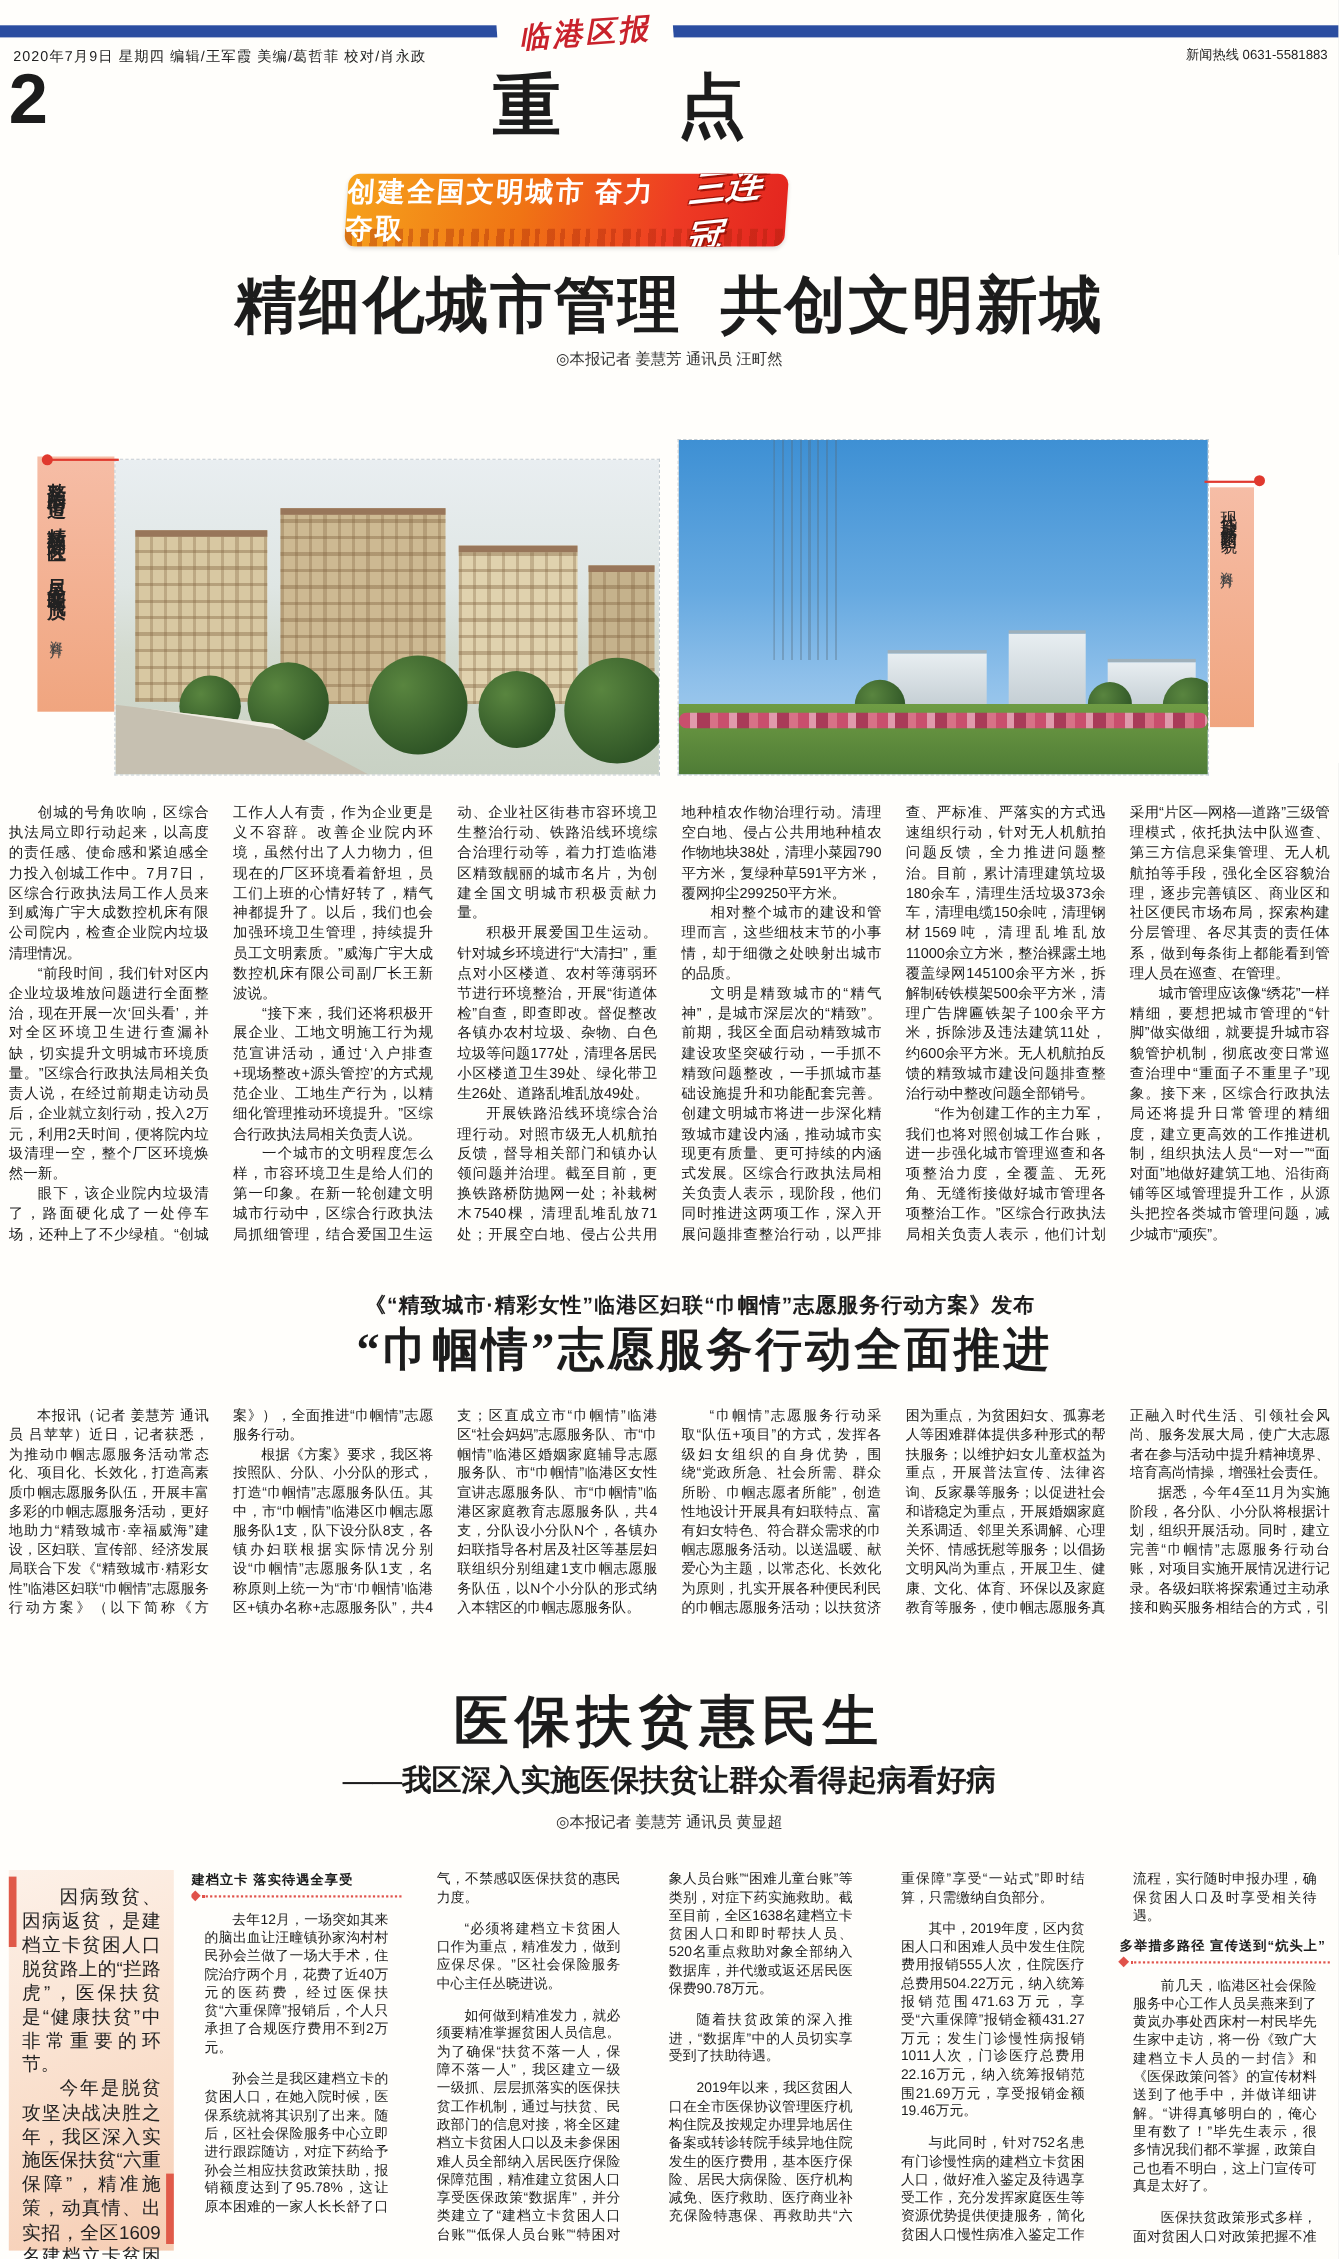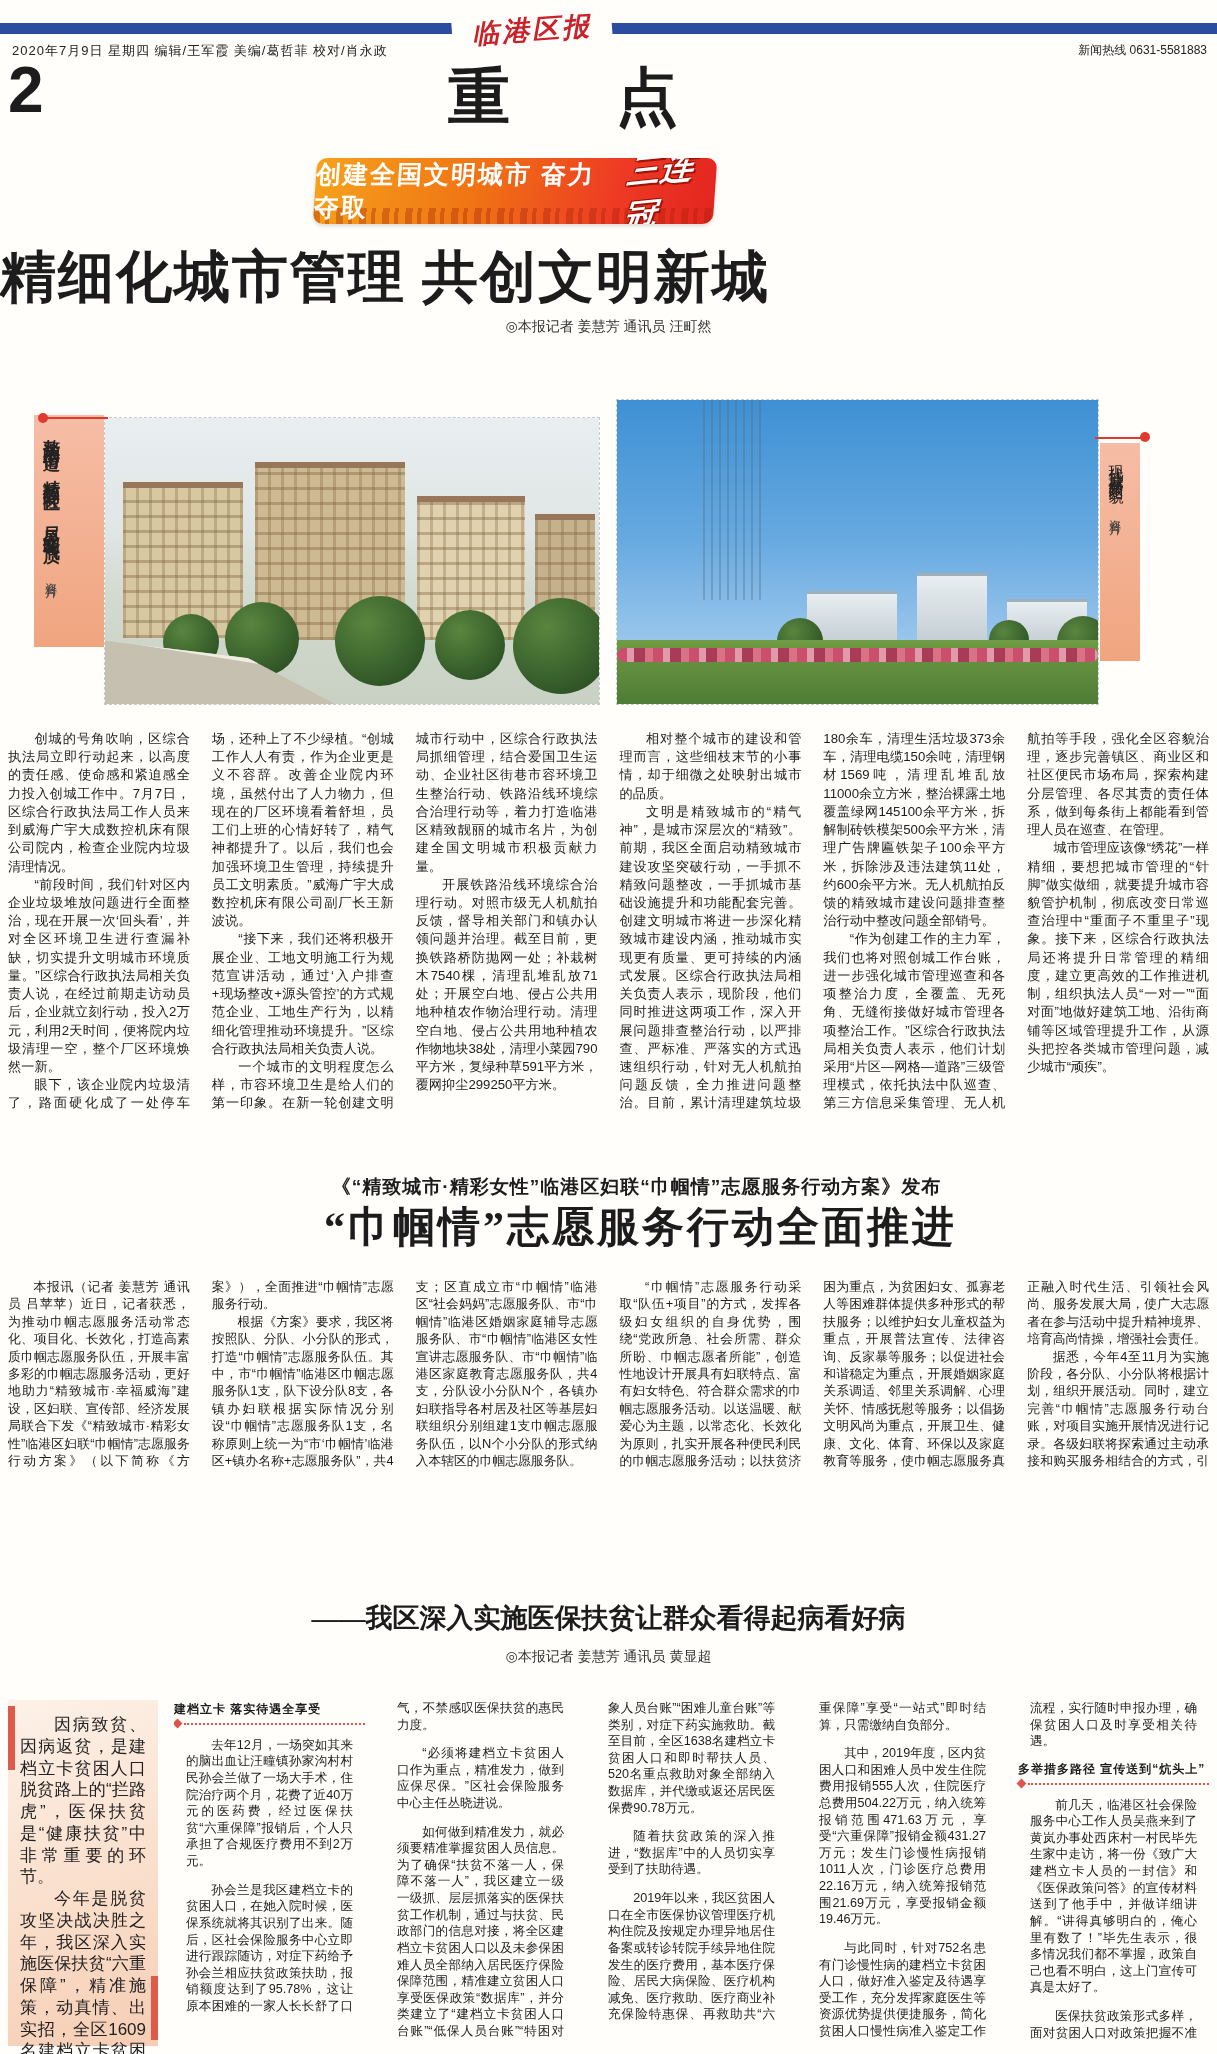--- a/index.html
+++ b/index.html
@@ -20,22 +20,22 @@
   .banner{position:absolute;left:315px;top:158px;width:400px;height:66px;border-radius:10px;
           background:linear-gradient(100deg,#f6a21c 0%,#f07414 40%,#ee3a24 75%,#e3251f 100%);
           transform:skewX(-4deg);display:flex;align-items:center;justify-content:center;gap:8px;
           box-shadow:0 2px 4px rgba(0,0,0,.15);overflow:hidden;}
   .banner::after{content:"";position:absolute;left:0;bottom:0;width:100%;height:16px;opacity:.35;
           background:repeating-linear-gradient(90deg,#a02008 0 7px,transparent 7px 12px,#a02008 12px 16px,transparent 16px 23px);}
   .banner-text{color:#fff;font-weight:900;font-size:25px;letter-spacing:2px;z-index:1;}
   .banner-stylized{z-index:1;color:#fff;font-weight:900;font-style:italic;font-size:33px;
           font-family:"Liberation Serif","DejaVu Serif",serif;transform:rotate(-6deg) skewX(-8deg);
           text-shadow:2px 2px 0 #9e1308,-1px -1px 0 #9e1308,1px -1px 0 #9e1308,-1px 1px 0 #9e1308;}
-  .headline1{position:absolute;left:0;top:240px;width:100%;font-size:56px;font-weight:900;
-             letter-spacing:2px;font-family:Liberation Serif, serif;}
+  .headline1{position:absolute;left:0;top:240px;width:100%;text-align:center;font-size:56px;font-weight:900;
+             letter-spacing:2px;font-family:Liberation Mono, monospace;}
   .byline{position:absolute;left:0;width:100%;text-align:center;font-size:14px;color:#333;}
   .byline1{top:318px;}
   
   .photo{position:absolute;overflow:hidden;outline:1px dashed #c3ccd2;}
   .photo-left{left:105px;top:418px;width:494px;height:286px;
       background:linear-gradient(180deg,#e9eef1 0%,#dfe6e4 40%,#d3dacf 62%,#c8d1c4 100%);}
   .bld{position:absolute;background-color:#d8c8a2;
       background-image:repeating-linear-gradient(0deg,rgba(125,95,60,.38) 0 3px,transparent 3px 15px),
                        repeating-linear-gradient(90deg,rgba(125,95,60,.30) 0 3px,transparent 3px 13px);
       border-top:6px solid #98765a;}
@@ -154,36 +154,38 @@
     <div>现代新城展精致图貌。</div>
     <div class="credit">资料片</div>
   </div>
 
   <div class="cols body1">
       <p class="para">创城的号角吹响，区综合执法局立即行动起来，以高度的责任感、使命感和紧迫感全力投入创城工作中。7月7日，区综合行政执法局工作人员来到威海广宇大成数控机床有限公司院内，检查企业院内垃圾清理情况。</p>
       <p class="para">“前段时间，我们针对区内企业垃圾堆放问题进行全面整治，现在开展一次‘回头看’，并对全区环境卫生进行查漏补缺，切实提升文明城市环境质量。”区综合行政执法局相关负责人说，在经过前期走访动员后，企业就立刻行动，投入2万元，利用2天时间，便将院内垃圾清理一空，整个厂区环境焕然一新。</p>
       <p class="para">眼下，该企业院内垃圾清了，路面硬化成了一处停车场，还种上了不少绿植。“创城工作人人有责，作为企业更是义不容辞。改善企业院内环境，虽然付出了人力物力，但现在的厂区环境看着舒坦，员工们上班的心情好转了，精气神都提升了。以后，我们也会加强环境卫生管理，持续提升员工文明素质。”威海广宇大成数控机床有限公司副厂长王新波说。</p>
       <p class="para">“接下来，我们还将积极开展企业、工地文明施工行为规范宣讲活动，通过‘入户排查+现场整改+源头管控’的方式规范企业、工地生产行为，以精细化管理推动环境提升。”区综合行政执法局相关负责人说。</p>
       <p class="para">一个城市的文明程度怎么样，市容环境卫生是给人们的第一印象。在新一轮创建文明城市行动中，区综合行政执法局抓细管理，结合爱国卫生运动、企业社区街巷市容环境卫生整治行动、铁路沿线环境综合治理行动等，着力打造临港区精致靓丽的城市名片，为创建全国文明城市积极贡献力量。</p>
+      <p class="para">积极开展爱国卫生运动。针对城乡环境进行“大清扫”，重点对小区楼道、农村等薄弱环节进行环境整治，开展“街道体检”自查，即查即改。督促整改各镇办农村垃圾、杂物、白色垃圾等问题177处，清理各居民小区楼道卫生39处、绿化带卫生26处、道路乱堆乱放49处。</p>
       <p class="para">开展铁路沿线环境综合治理行动。对照市级无人机航拍反馈，督导相关部门和镇办认领问题并治理。截至目前，更换铁路桥防抛网一处；补栽树木7540棵，清理乱堆乱放71处；开展空白地、侵占公共用地种植农作物治理行动。清理空白地、侵占公共用地种植农作物地块38处，清理小菜园790平方米，复绿种草591平方米，覆网抑尘299250平方米。</p>
       <p class="para">相对整个城市的建设和管理而言，这些细枝末节的小事情，却于细微之处映射出城市的品质。</p>
       <p class="para">文明是精致城市的“精气神”，是城市深层次的“精致”。前期，我区全面启动精致城市建设攻坚突破行动，一手抓不精致问题整改，一手抓城市基础设施提升和功能配套完善。创建文明城市将进一步深化精致城市建设内涵，推动城市实现更有质量、更可持续的内涵式发展。区综合行政执法局相关负责人表示，现阶段，他们同时推进这两项工作，深入开展问题排查整治行动，以严排查、严标准、严落实的方式迅速组织行动，针对无人机航拍问题反馈，全力推进问题整治。目前，累计清理建筑垃圾180余车，清理生活垃圾373余车，清理电缆150余吨，清理钢材1569吨，清理乱堆乱放11000余立方米，整治裸露土地覆盖绿网145100余平方米，拆解制砖铁模架500余平方米，清理广告牌匾铁架子100余平方米，拆除涉及违法建筑11处，约600余平方米。无人机航拍反馈的精致城市建设问题排查整治行动中整改问题全部销号。</p>
       <p class="para">“作为创建工作的主力军，我们也将对照创城工作台账，进一步强化城市管理巡查和各项整治力度，全覆盖、无死角、无缝衔接做好城市管理各项整治工作。”区综合行政执法局相关负责人表示，他们计划采用“片区—网格—道路”三级管理模式，依托执法中队巡查、第三方信息采集管理、无人机航拍等手段，强化全区容貌治理，逐步完善镇区、商业区和社区便民市场布局，探索构建分层管理、各尽其责的责任体系，做到每条街上都能看到管理人员在巡查、在管理。</p>
       <p class="para">城市管理应该像“绣花”一样精细，要想把城市管理的“针脚”做实做细，就要提升城市容貌管护机制，彻底改变日常巡查治理中“重面子不重里子”现象。接下来，区综合行政执法局还将提升日常管理的精细度，建立更高效的工作推进机制，组织执法人员“一对一”“面对面”地做好建筑工地、沿街商铺等区域管理提升工作，从源头把控各类城市管理问题，减少城市“顽疾”。</p>
     </div>
 
   <div class="kicker2">《“精致城市·精彩女性”临港区妇联“巾帼情”志愿服务行动方案》发布</div>
   <h2 class="headline2" style="margin:0">“巾帼情”志愿服务行动全面推进</h2>
   <div class="cols body2">
       <p class="para">本报讯（记者 姜慧芳 通讯员 吕苹苹）近日，记者获悉，为推动巾帼志愿服务活动常态化、项目化、长效化，打造高素质巾帼志愿服务队伍，开展丰富多彩的巾帼志愿服务活动，更好地助力“精致城市·幸福威海”建设，区妇联、宣传部、经济发展局联合下发《“精致城市·精彩女性”临港区妇联“巾帼情”志愿服务行动方案》（以下简称《方案》），全面推进“巾帼情”志愿服务行动。</p>
       <p class="para">根据《方案》要求，我区将按照队、分队、小分队的形式，打造“巾帼情”志愿服务队伍。其中，市“巾帼情”临港区巾帼志愿服务队1支，队下设分队8支，各镇办妇联根据实际情况分别设“巾帼情”志愿服务队1支，名称原则上统一为“市‘巾帼情’临港区+镇办名称+志愿服务队”，共4支；区直成立市“巾帼情”临港区“社会妈妈”志愿服务队、市“巾帼情”临港区婚姻家庭辅导志愿服务队、市“巾帼情”临港区女性宣讲志愿服务队、市“巾帼情”临港区家庭教育志愿服务队，共4支，分队设小分队N个，各镇办妇联指导各村居及社区等基层妇联组织分别组建1支巾帼志愿服务队伍，以N个小分队的形式纳入本辖区的巾帼志愿服务队。</p>
       <p class="para">“巾帼情”志愿服务行动采取“队伍+项目”的方式，发挥各级妇女组织的自身优势，围绕“党政所急、社会所需、群众所盼、巾帼志愿者所能”，创造性地设计开展具有妇联特点、富有妇女特色、符合群众需求的巾帼志愿服务活动。以送温暖、献爱心为主题，以常态化、长效化为原则，扎实开展各种便民利民的巾帼志愿服务活动；以扶贫济困为重点，为贫困妇女、孤寡老人等困难群体提供多种形式的帮扶服务；以维护妇女儿童权益为重点，开展普法宣传、法律咨询、反家暴等服务；以促进社会和谐稳定为重点，开展婚姻家庭关系调适、邻里关系调解、心理关怀、情感抚慰等服务；以倡扬文明风尚为重点，开展卫生、健康、文化、体育、环保以及家庭教育等服务，使巾帼志愿服务真正融入时代生活、引领社会风尚、服务发展大局，使广大志愿者在参与活动中提升精神境界、培育高尚情操，增强社会责任。</p>
       <p class="para">据悉，今年4至11月为实施阶段，各分队、小分队将根据计划，组织开展活动。同时，建立完善“巾帼情”志愿服务行动台账，对项目实施开展情况进行记录。各级妇联将探索通过主动承接和购买服务相结合的方式，引导、扶持各巾帼志愿服务队伍实施有特色、有成效的巾帼志愿服务项目，形成“一队一特色”，推动巾帼志愿服务项目化、常态化、长效化。届时，将抓住12月5日国际志愿者日等有利时机，集中宣传、展示一批优秀队伍和项目。</p>
     </div>
 
+  <h2 class="headline3" style="margin:0">医保扶贫惠民生</h2>
   <div class="subtitle3">——我区深入实施医保扶贫让群众看得起病看好病</div>
   <div class="byline byline3">◎本报记者 姜慧芳 通讯员 黄显超</div>
   <div class="body3-row">
     <div class="lead-box">
         <p class="para">因病致贫、因病返贫，是建档立卡贫困人口脱贫路上的“拦路虎”，医保扶贫是“健康扶贫”中非常重要的环节。</p>
         <p class="para">今年是脱贫攻坚决战决胜之年，我区深入实施医保扶贫“六重保障”，精准施策，动真情、出实招，全区1609名建档立卡贫困人口从中受益。</p>
       </div>
     <div class="flow">
         <h4 class="subhead">建档立卡 落实待遇全享受</h4>
         <div class="dotline"></div>

